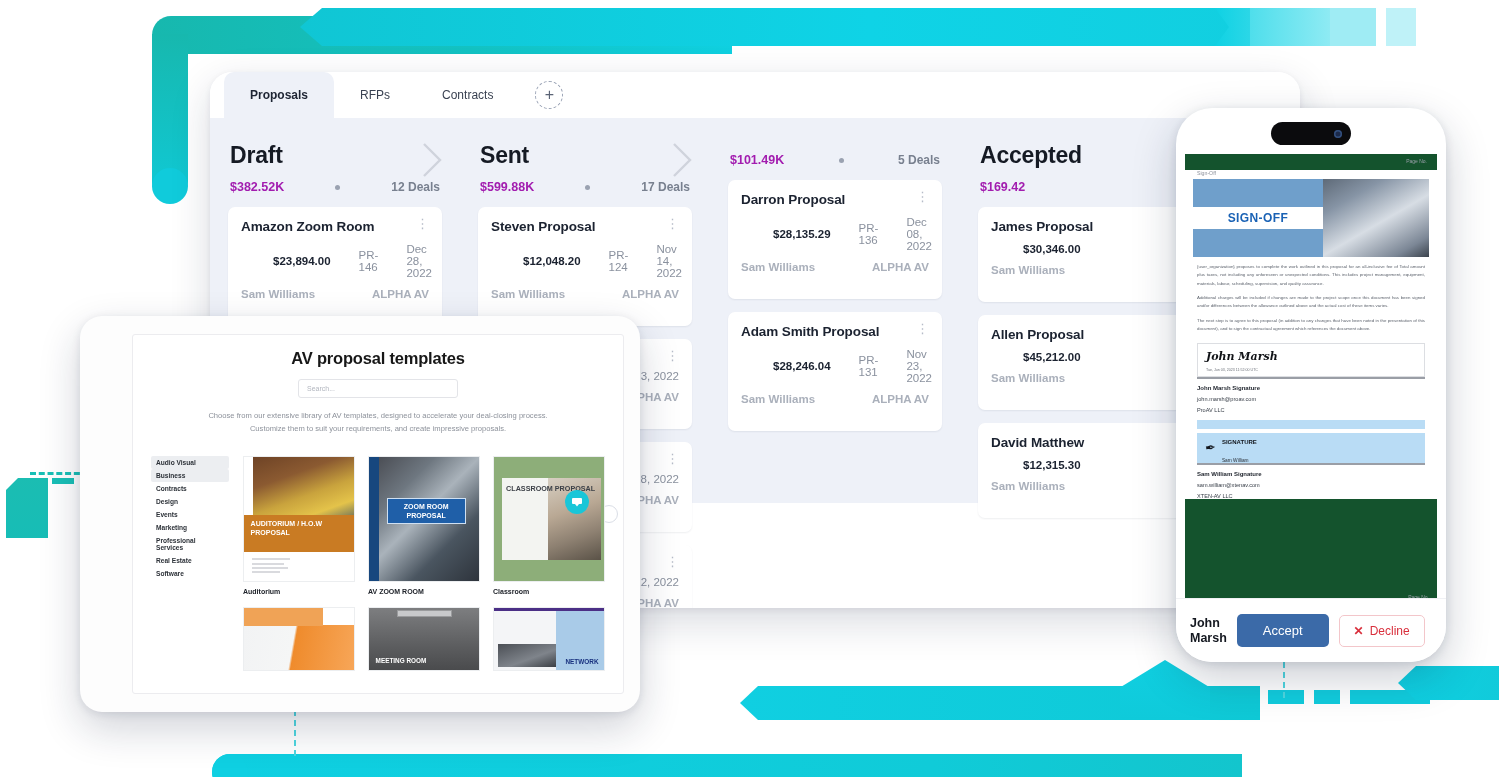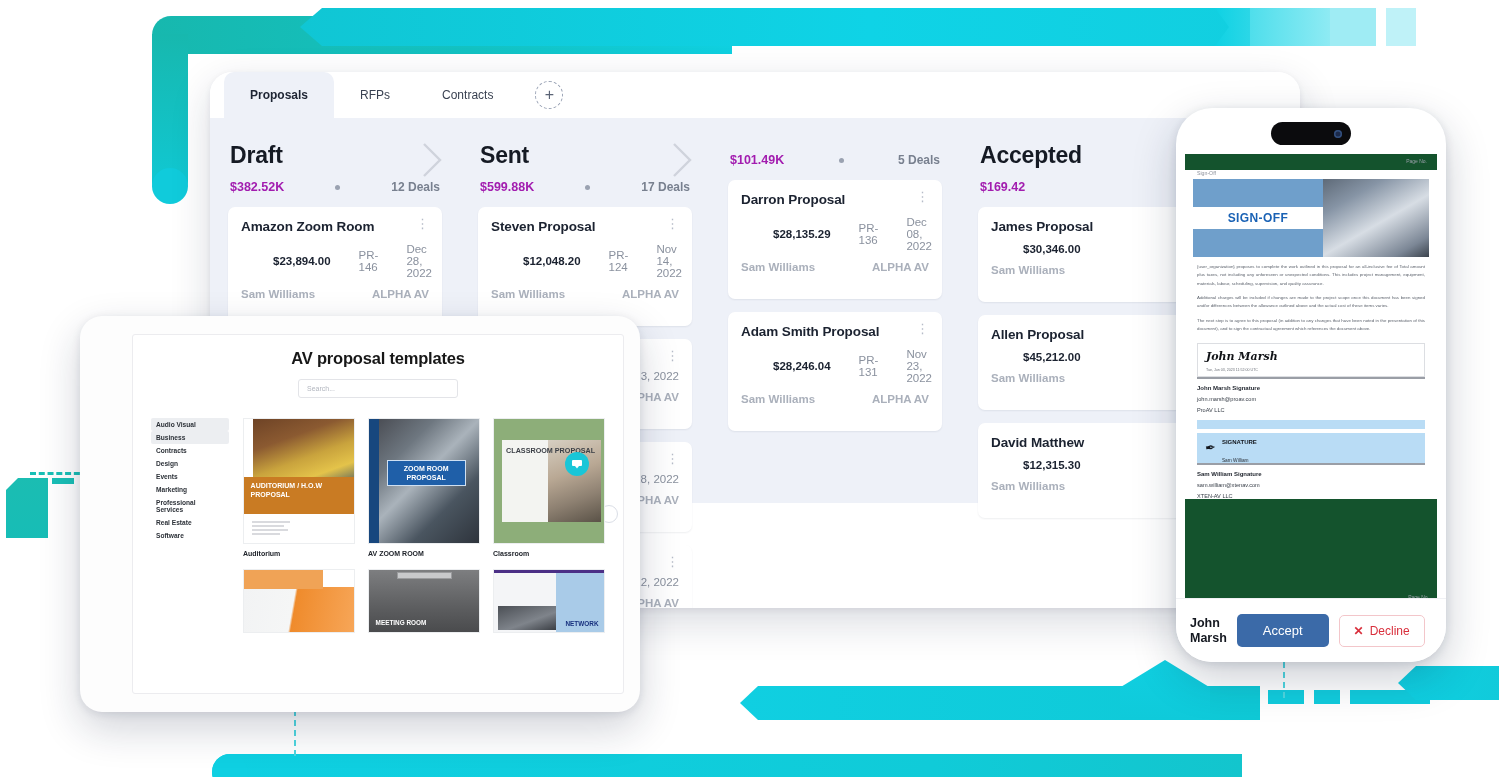--- a/index.html
+++ b/index.html
@@ -486,20 +486,21 @@
     </div>
   </div>
 
   <div class="tablet">
     <div class="tablet-home"></div>
     <div class="tablet-screen">
       <div class="tpl-title">AV proposal templates</div>
       <div class="tpl-search">
         <span>Search...</span>
       </div>
+      <div class="tpl-desc">Choose from our extensive library of AV templates, designed to accelerate your deal-closing process. Customize them to suit your requirements, and create impressive proposals.</div>
 
       <div class="tpl-body">
         <div class="tpl-cats">
           <div class="cat sel">Audio Visual</div>
           <div class="cat sel">Business</div>
           <div class="cat">Contracts</div>
           <div class="cat">Design</div>
           <div class="cat">Events</div>
           <div class="cat">Marketing</div>
           <div class="cat">Professional Services</div>

